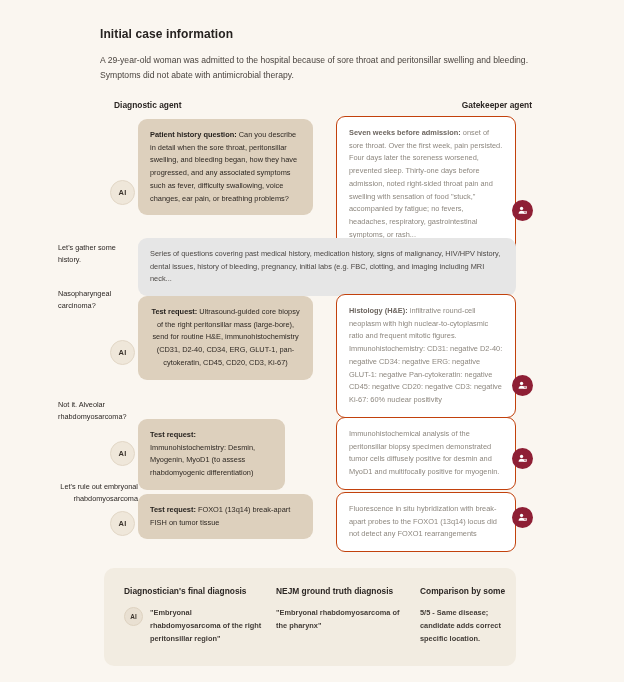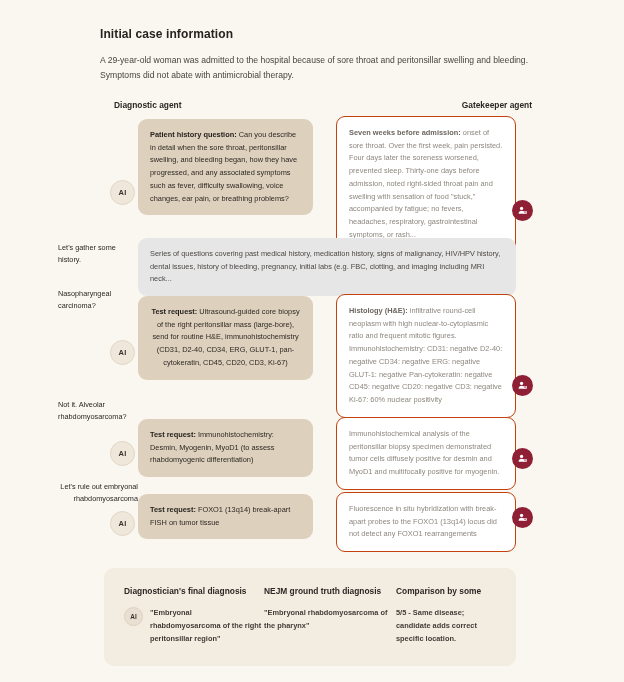--- a/index.html
+++ b/index.html
@@ -125,20 +125,21 @@
   
   .summary {
     position: absolute;
     left: 104px;
     top: 568px;
     width: 412px;
     background: #f2ece1;
     border-radius: 10px;
     padding: 18px 20px 20px 20px;
     display: flex;
+    gap: 12px;
   }
   .sum-col { flex: 1; }
   .sum-col.c1 { flex: 0 0 140px; }
   .sum-col.c2 { flex: 0 0 132px; }
   .sum-col.c3 { flex: 1; }
   .sum-title {
     font-size: 8.4px;
     font-weight: 700;
     color: #2c2724;
     margin-bottom: 10px;
@@ -222,21 +223,21 @@
         <rect x="15.4" y="16.4" width="4.7" height="1.1" fill="#8e1f35"></rect>
       </svg>
     </div>
   </div>
 
   <div class="row" style="top:0">
     <div class="hyp" style="top:399px;">Not it. Alveolar rhabdomyosarcoma?</div>
     <div class="ai-avatar" style="left:110px; top:441px;">
       <span>AI</span>
     </div>
-    <div class="bubble agent" style="left:138px; top:419px; width:175px;">
+    <div class="bubble agent" style="left:138px; top:419px; width:147px;">
       <b>Test request:</b><span> Immunohistochemistry: Desmin, Myogenin, MyoD1 (to assess rhabdomyogenic differentiation)</span>
     </div>
     <div class="bubble gate" style="left:336px; top:417px; width:180px;">
       <span>Immunohistochemical analysis of the peritonsillar biopsy specimen demonstrated tumor cells diffusely positive for desmin and MyoD1 and multifocally positive for myogenin.</span>
     </div>
     <div class="gk-avatar" style="left:512px; top:448px;">
       <svg viewBox="0 0 24 24">
         <circle cx="10" cy="7.5" r="3.6" fill="#fff"></circle>
         <path d="M3.4 19c0-3.8 3-6.2 6.6-6.2s6.6 2.4 6.6 6.2z" fill="#fff"></path>
         <rect x="14" y="13" width="7.5" height="6" rx="1" fill="#fff"></rect>

